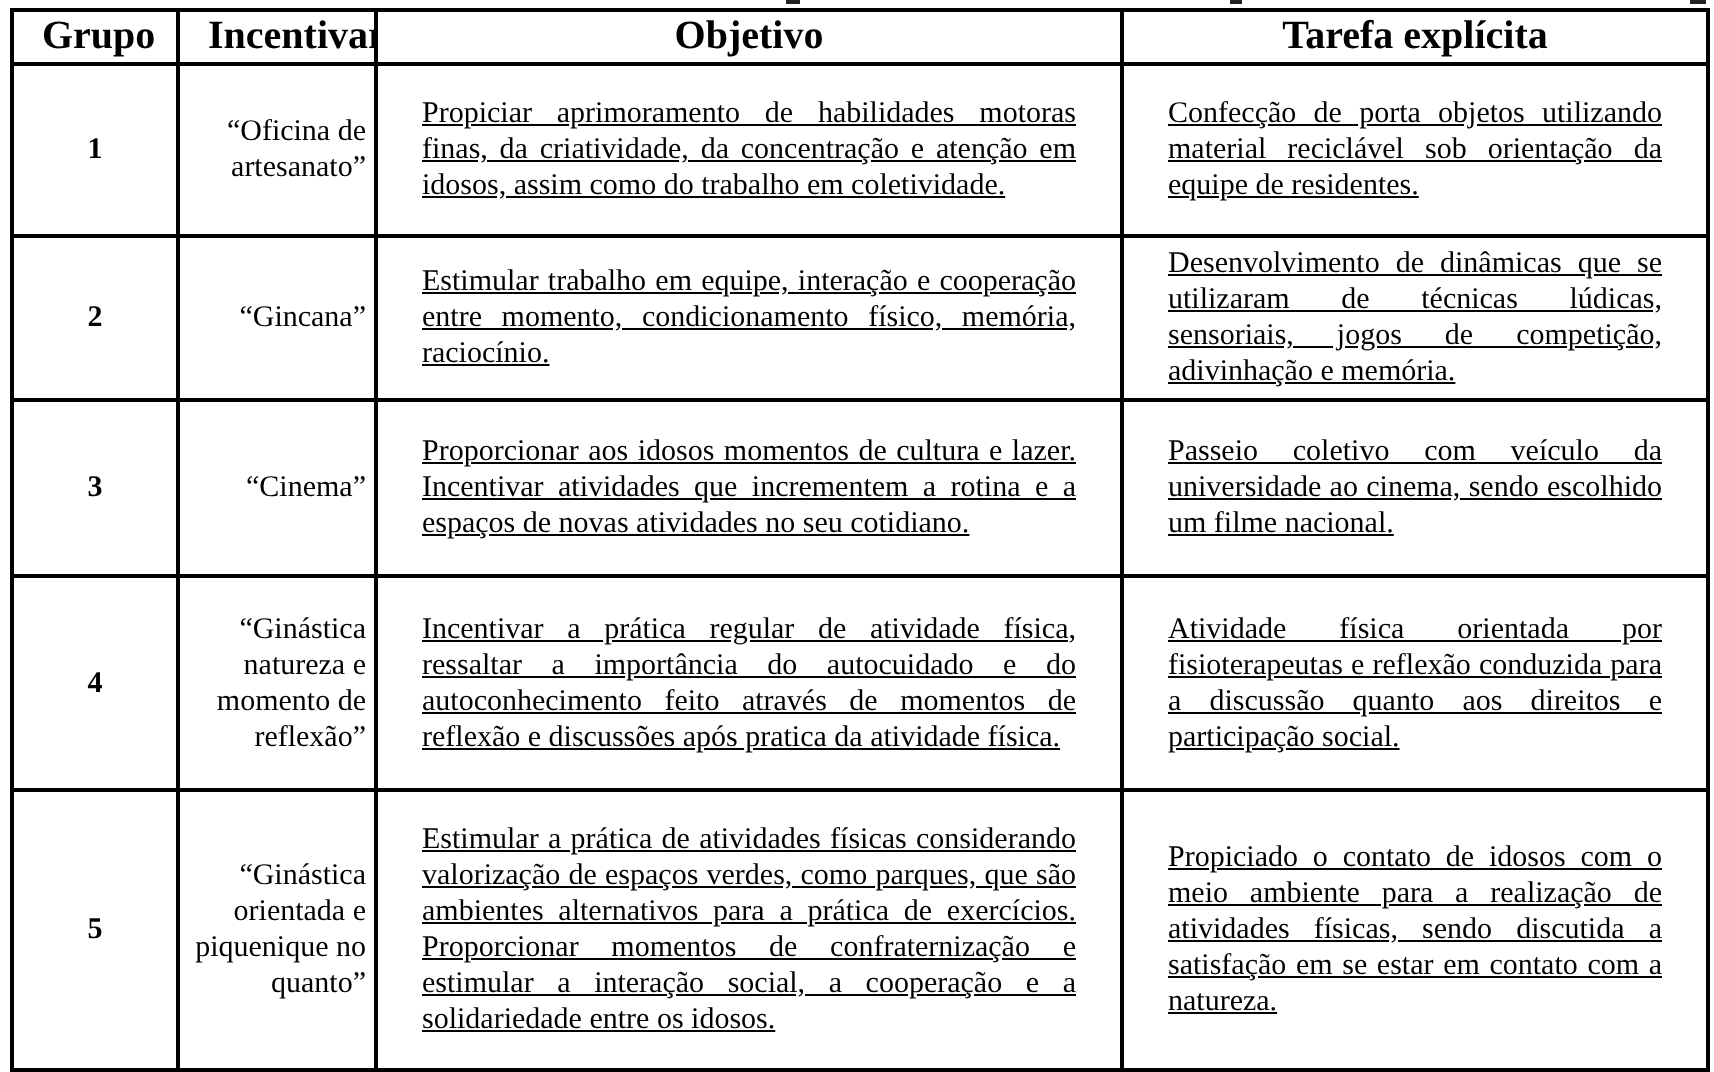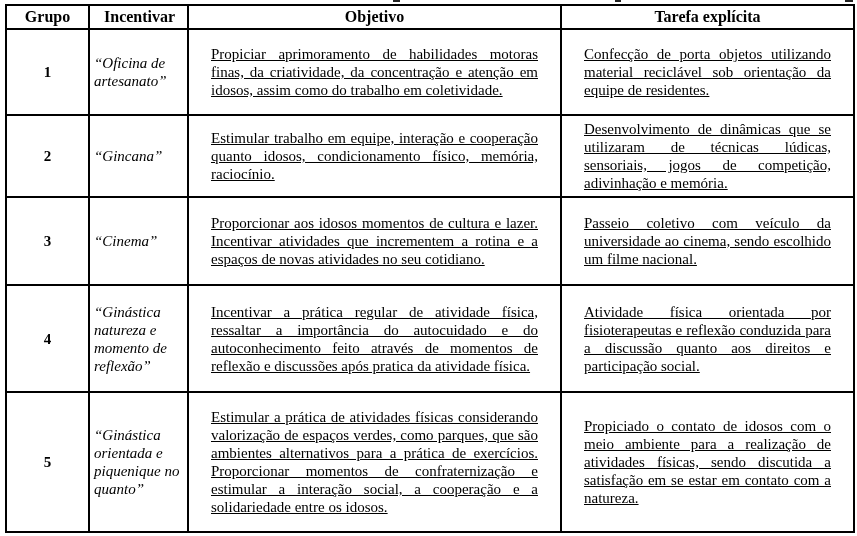--- a/index.html
+++ b/index.html
@@ -40,41 +40,40 @@
   table.main td {
     border: 2px solid #000;
     overflow: hidden;
   }
   col.c-grupo     { width: 83px; }
   col.c-atividade { width: 99px; }
   col.c-objetivo  { width: 373px; }
   col.c-tarefa    { width: 293px; }
 
   th {
-    font-size: 16px;
+    font-size: 20px;
     font-weight: bold;
     text-align: center;
     vertical-align: middle;
     padding: 1px 14px;
     height: 20px;
     font-family: Liberation Serif, serif;
   }
   td {
     font-size: 15px;
     line-height: 18px;
     vertical-align: middle;
   }
   td.grupo {
     text-align: center;
     font-weight: bold;
     padding: 2px;
   }
   td.atividade {
-    text-align: left;
-    font-style: italic;
+    text-align: right;
     padding: 2px 4px;
   }
   td.texto {
     text-align: justify;
     padding: 2px 22px;
     text-decoration: underline;
   }
   tr.r1 { height: 86px; }
   tr.r2 { height: 82px; }
   tr.r3 { height: 88px; }
@@ -110,21 +109,21 @@
     <tbody>
       <tr class="r1">
         <td class="grupo">1</td>
         <td class="atividade">“Oficina de artesanato”</td>
         <td class="texto">Propiciar aprimoramento de habilidades motoras finas, da criatividade, da concentração e atenção em idosos, assim como do trabalho em coletividade.</td>
         <td class="texto">Confecção de porta objetos utilizando material reciclável sob orientação da equipe de residentes.</td>
       </tr>
       <tr class="r2">
         <td class="grupo">2</td>
         <td class="atividade">“Gincana”</td>
-        <td class="texto">Estimular trabalho em equipe, interação e cooperação quanto idosos, condicionamento físico, memória, raciocínio.</td>
+        <td class="texto">Estimular trabalho em equipe, interação e cooperação entre momento, condicionamento físico, memória, raciocínio.</td>
         <td class="texto">Desenvolvimento de dinâmicas que se utilizaram de técnicas lúdicas, sensoriais, jogos de competição, adivinhação e memória.</td>
       </tr>
       <tr class="r3">
         <td class="grupo">3</td>
         <td class="atividade">“Cinema”</td>
         <td class="texto">Proporcionar aos idosos momentos de cultura e lazer. Incentivar atividades que incrementem a rotina e a espaços de novas atividades no seu cotidiano.</td>
         <td class="texto">Passeio coletivo com veículo da universidade ao cinema, sendo escolhido um filme nacional.</td>
       </tr>
       <tr class="r4">
         <td class="grupo">4</td>

